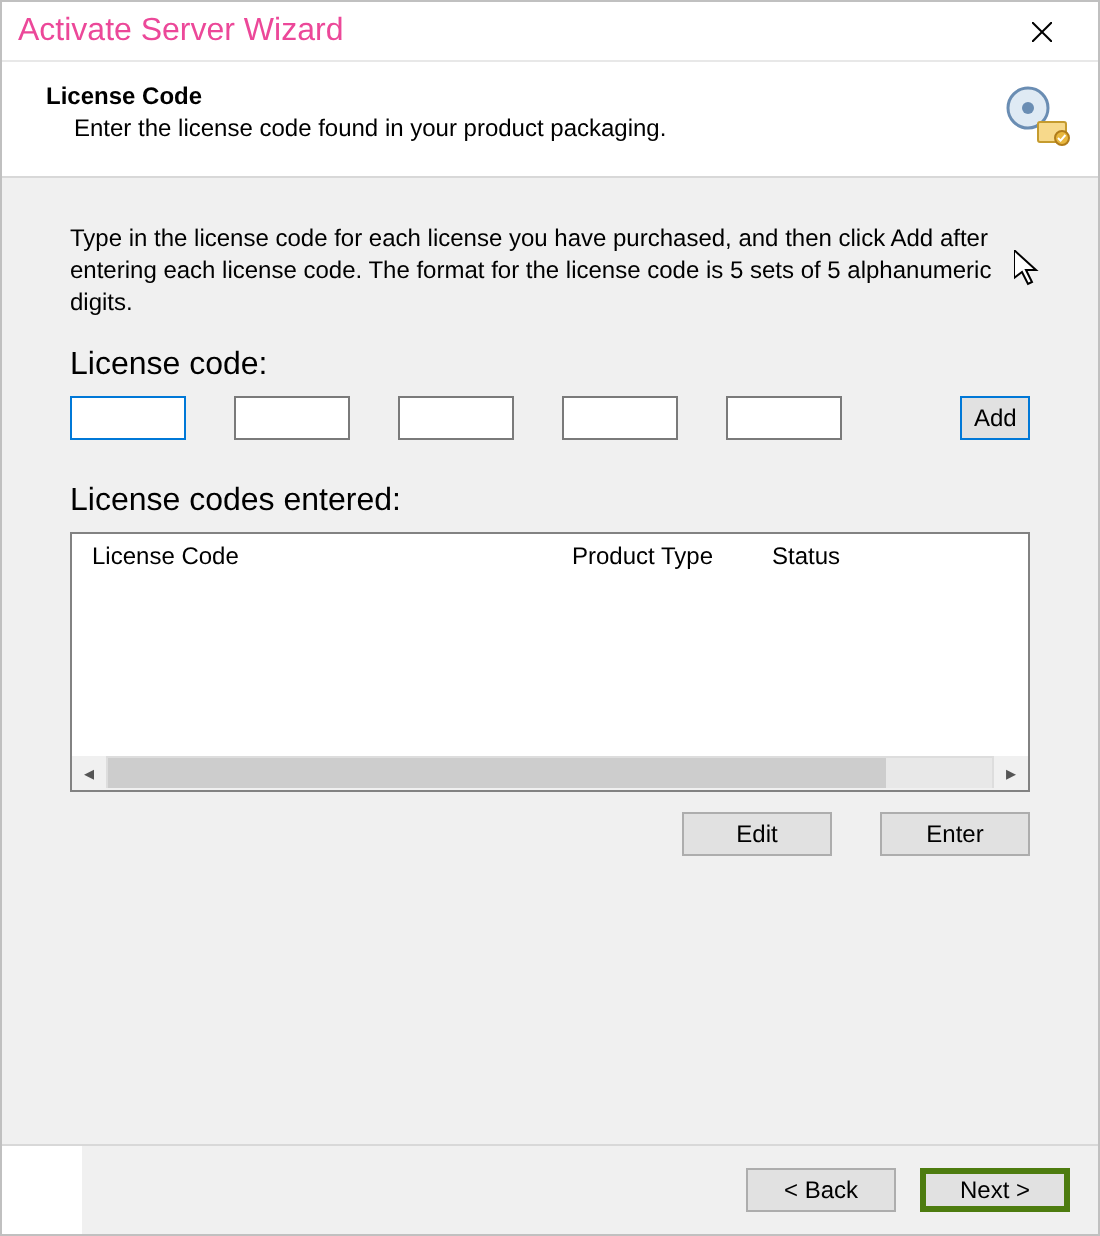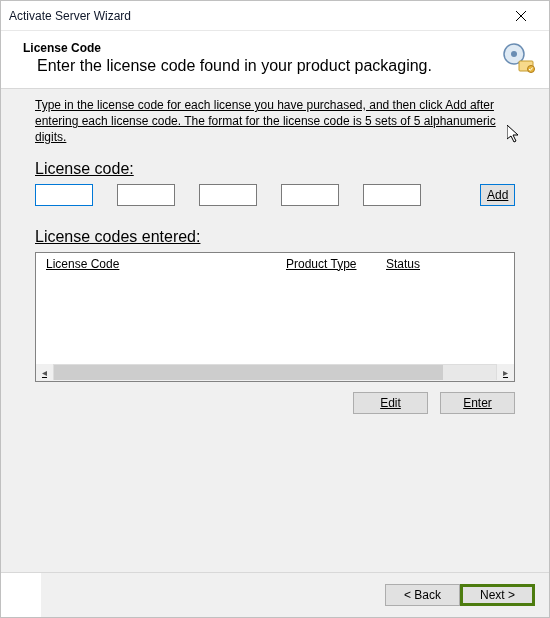--- a/index.html
+++ b/index.html
@@ -16,22 +16,22 @@
   .titlebar {
     height: 30px;
     display: flex;
     align-items: center;
     padding: 0 8px 0 8px;
     background: #fff;
     border-bottom: 1px solid #e8e8e8;
   }
   .titlebar .title {
     flex: 1;
-    font-size: 12px;
-    color: #0f172a;
+    font-size: 16px;
+    color: #ec4899;
   }
   .titlebar .close {
     width: 40px;
     height: 28px;
     display: flex;
     align-items: center;
     justify-content: center;
     font-size: 14px;
     color: #000;
   }
@@ -44,36 +44,35 @@
     align-items: flex-start;
     min-height: 58px;
   }
   .header-text { flex: 1; }
   .header-title {
     font-weight: bold;
     font-size: 12px;
     color: #000;
   }
   .header-sub {
-    font-size: 16px;
+    font-size: 12px;
     color: #000;
     margin-left: 14px;
     margin-top: 2px;
   }
   .header-icon {
     width: 34px; height: 34px;
     margin-left: 6px;
   }
 
   .content {
     background: #f0f0f0;
-    padding: 8px 34px 12px 34px;
+    padding: 22px 34px 12px 34px;
     height: calc(618px - 30px - 60px - 44px);
     border-bottom: 1px solid #d8d8d8;
-    text-decoration: underline;
   }
   .instructions {
     font-size: 12px;
     color: #000;
     line-height: 1.35;
     margin-bottom: 14px;
   }
   .field-label {
     font-size: 16px;
     margin-bottom: 6px;
@@ -152,41 +151,41 @@
   .hscroll .thumb {
     position: absolute;
     left: 0; top: 0;
     height: 100%;
     width: 88%;
     background: #cdcdcd;
   }
   .action-row {
     display: flex;
     justify-content: flex-end;
-    gap: 12px;
+    gap: 24px;
     margin-top: 10px;
   }
   .btn {
     width: 75px;
     height: 22px;
     background: #e1e1e1;
     border: 1px solid #adadad;
     font-size: 12px;
     cursor: pointer;
     padding: 0;
   }
   .btn.primary { border: 3px solid #4d7c0f; }
 
   .footer {
     height: 44px;
     background: #f0f0f0;
     display: flex;
     justify-content: flex-end;
     align-items: center;
-    gap: 0;
+    gap: 12px;
     padding: 0 14px;
     margin-left: 40px;
   }
   .cursor {
     position: absolute;
     left: 507px; top: 125px;
     pointer-events: none;
   }
 </style>
 </head>

